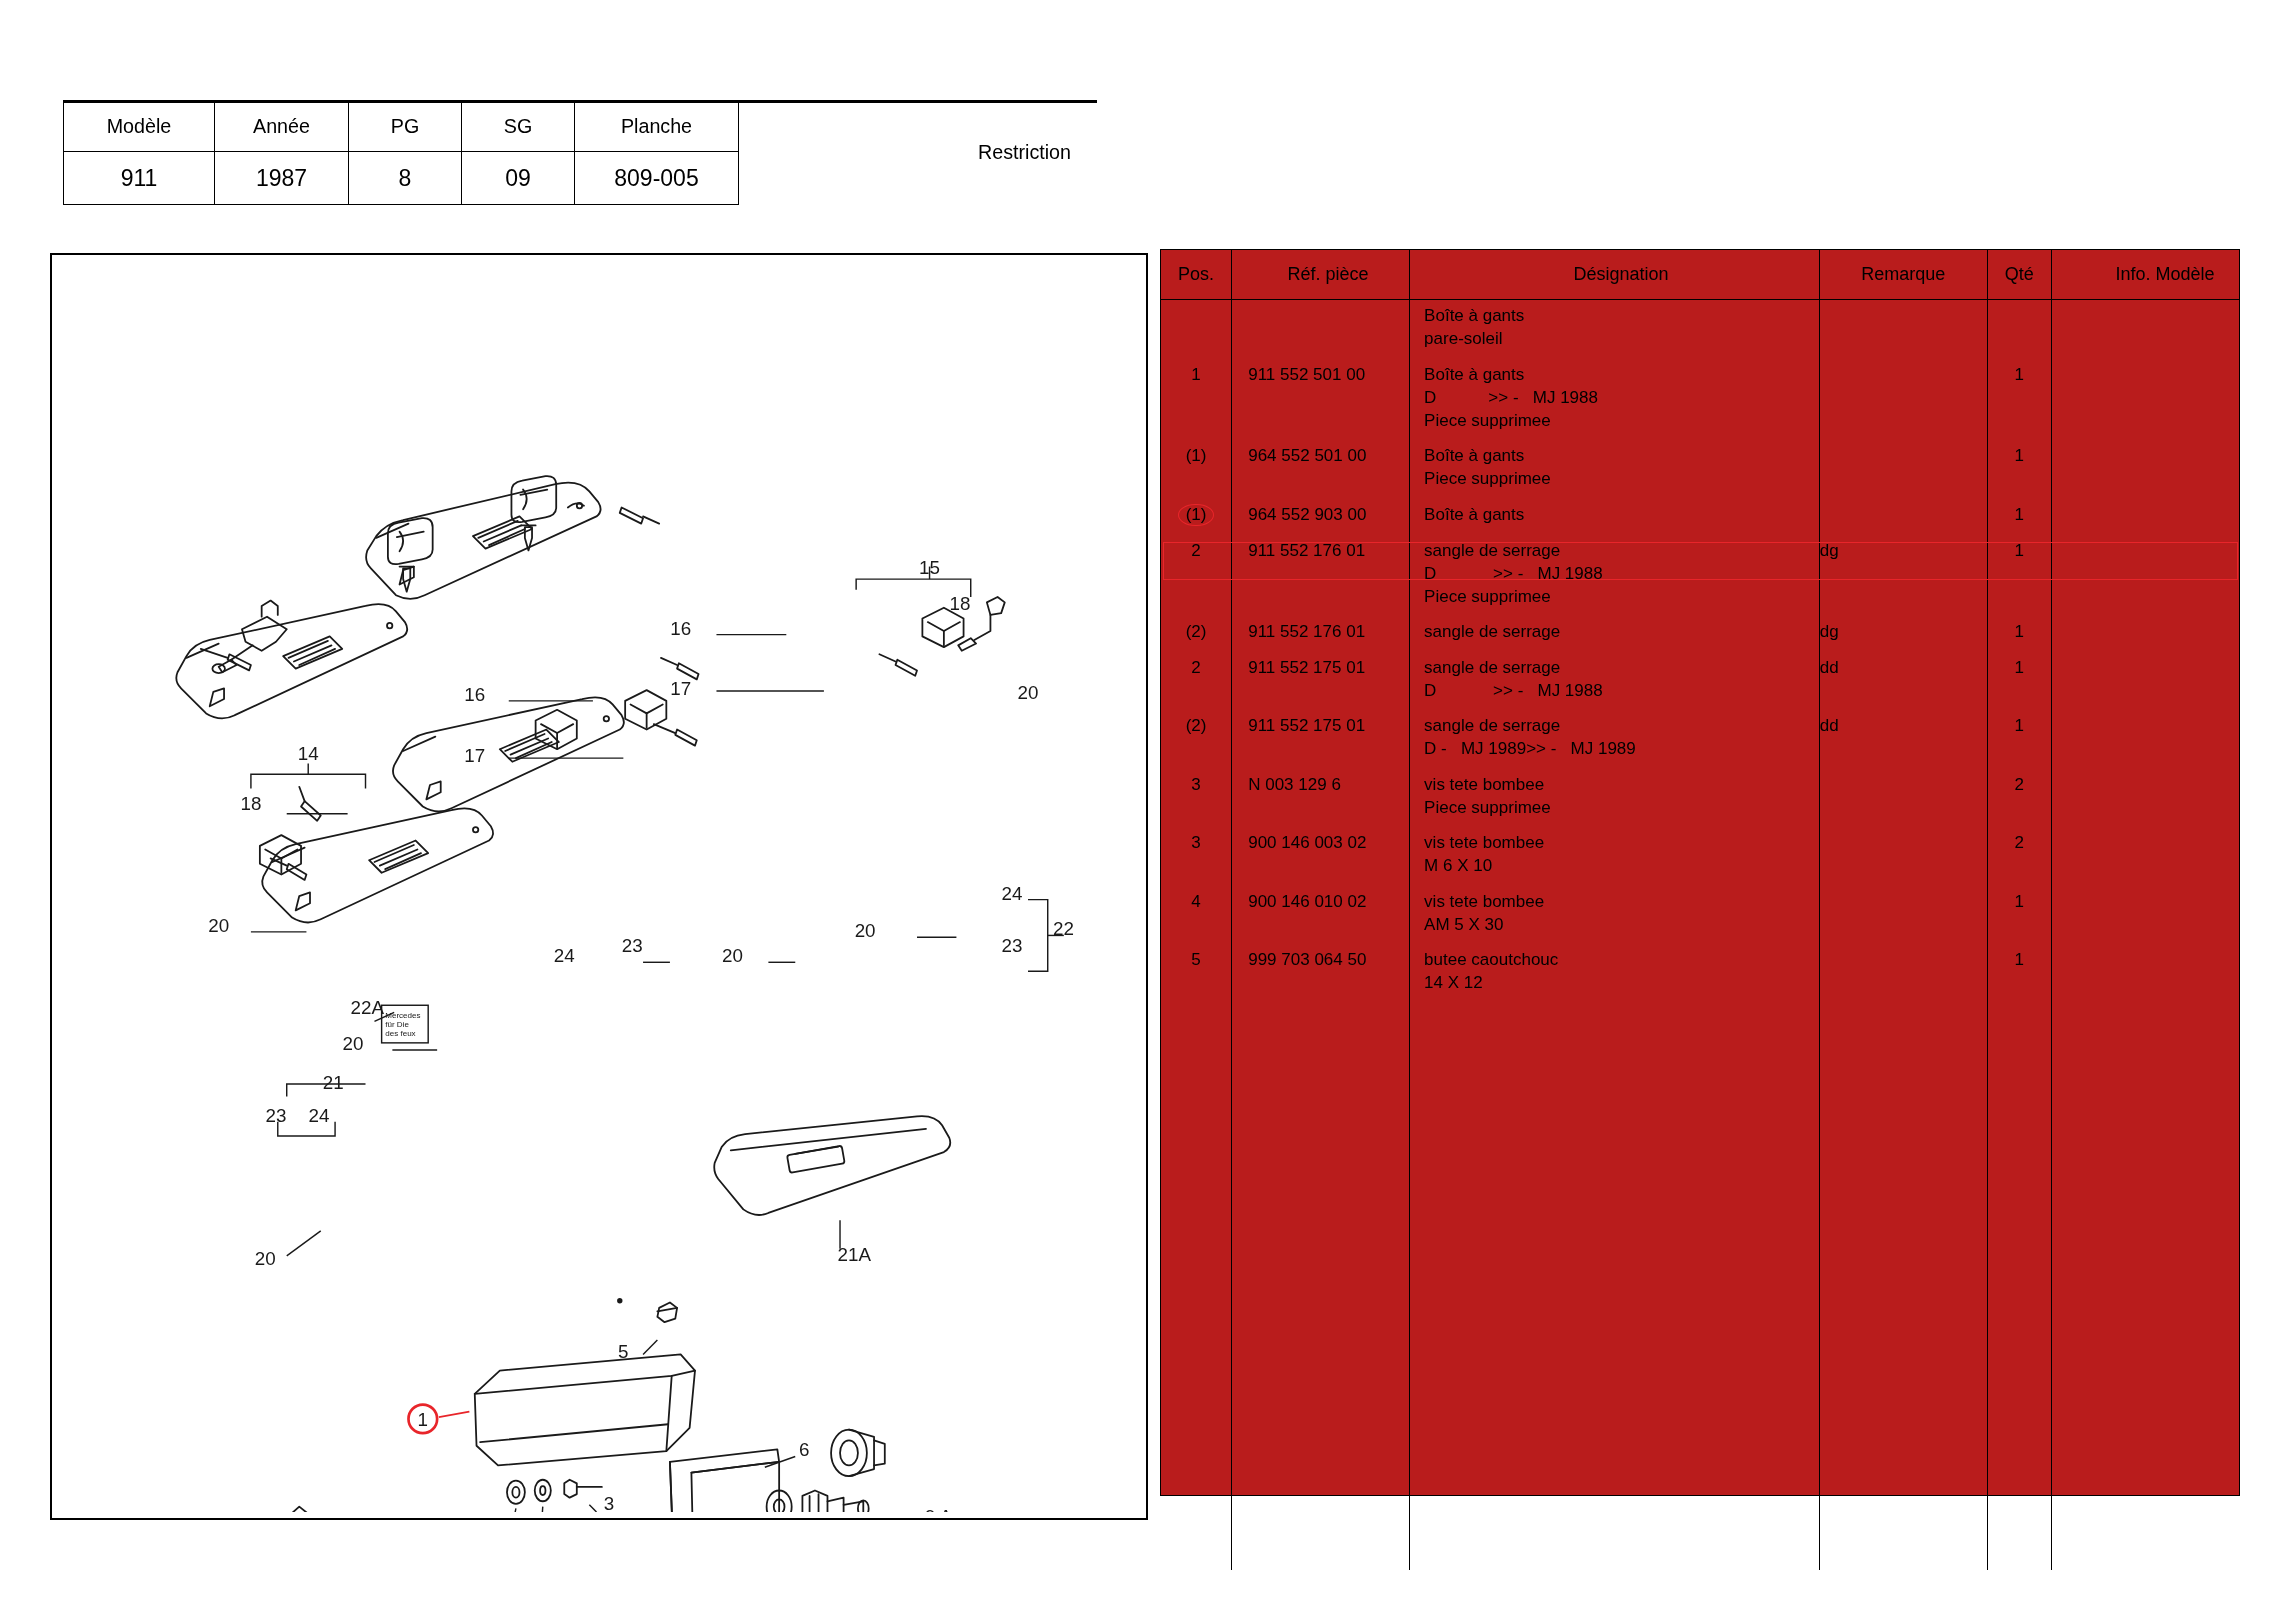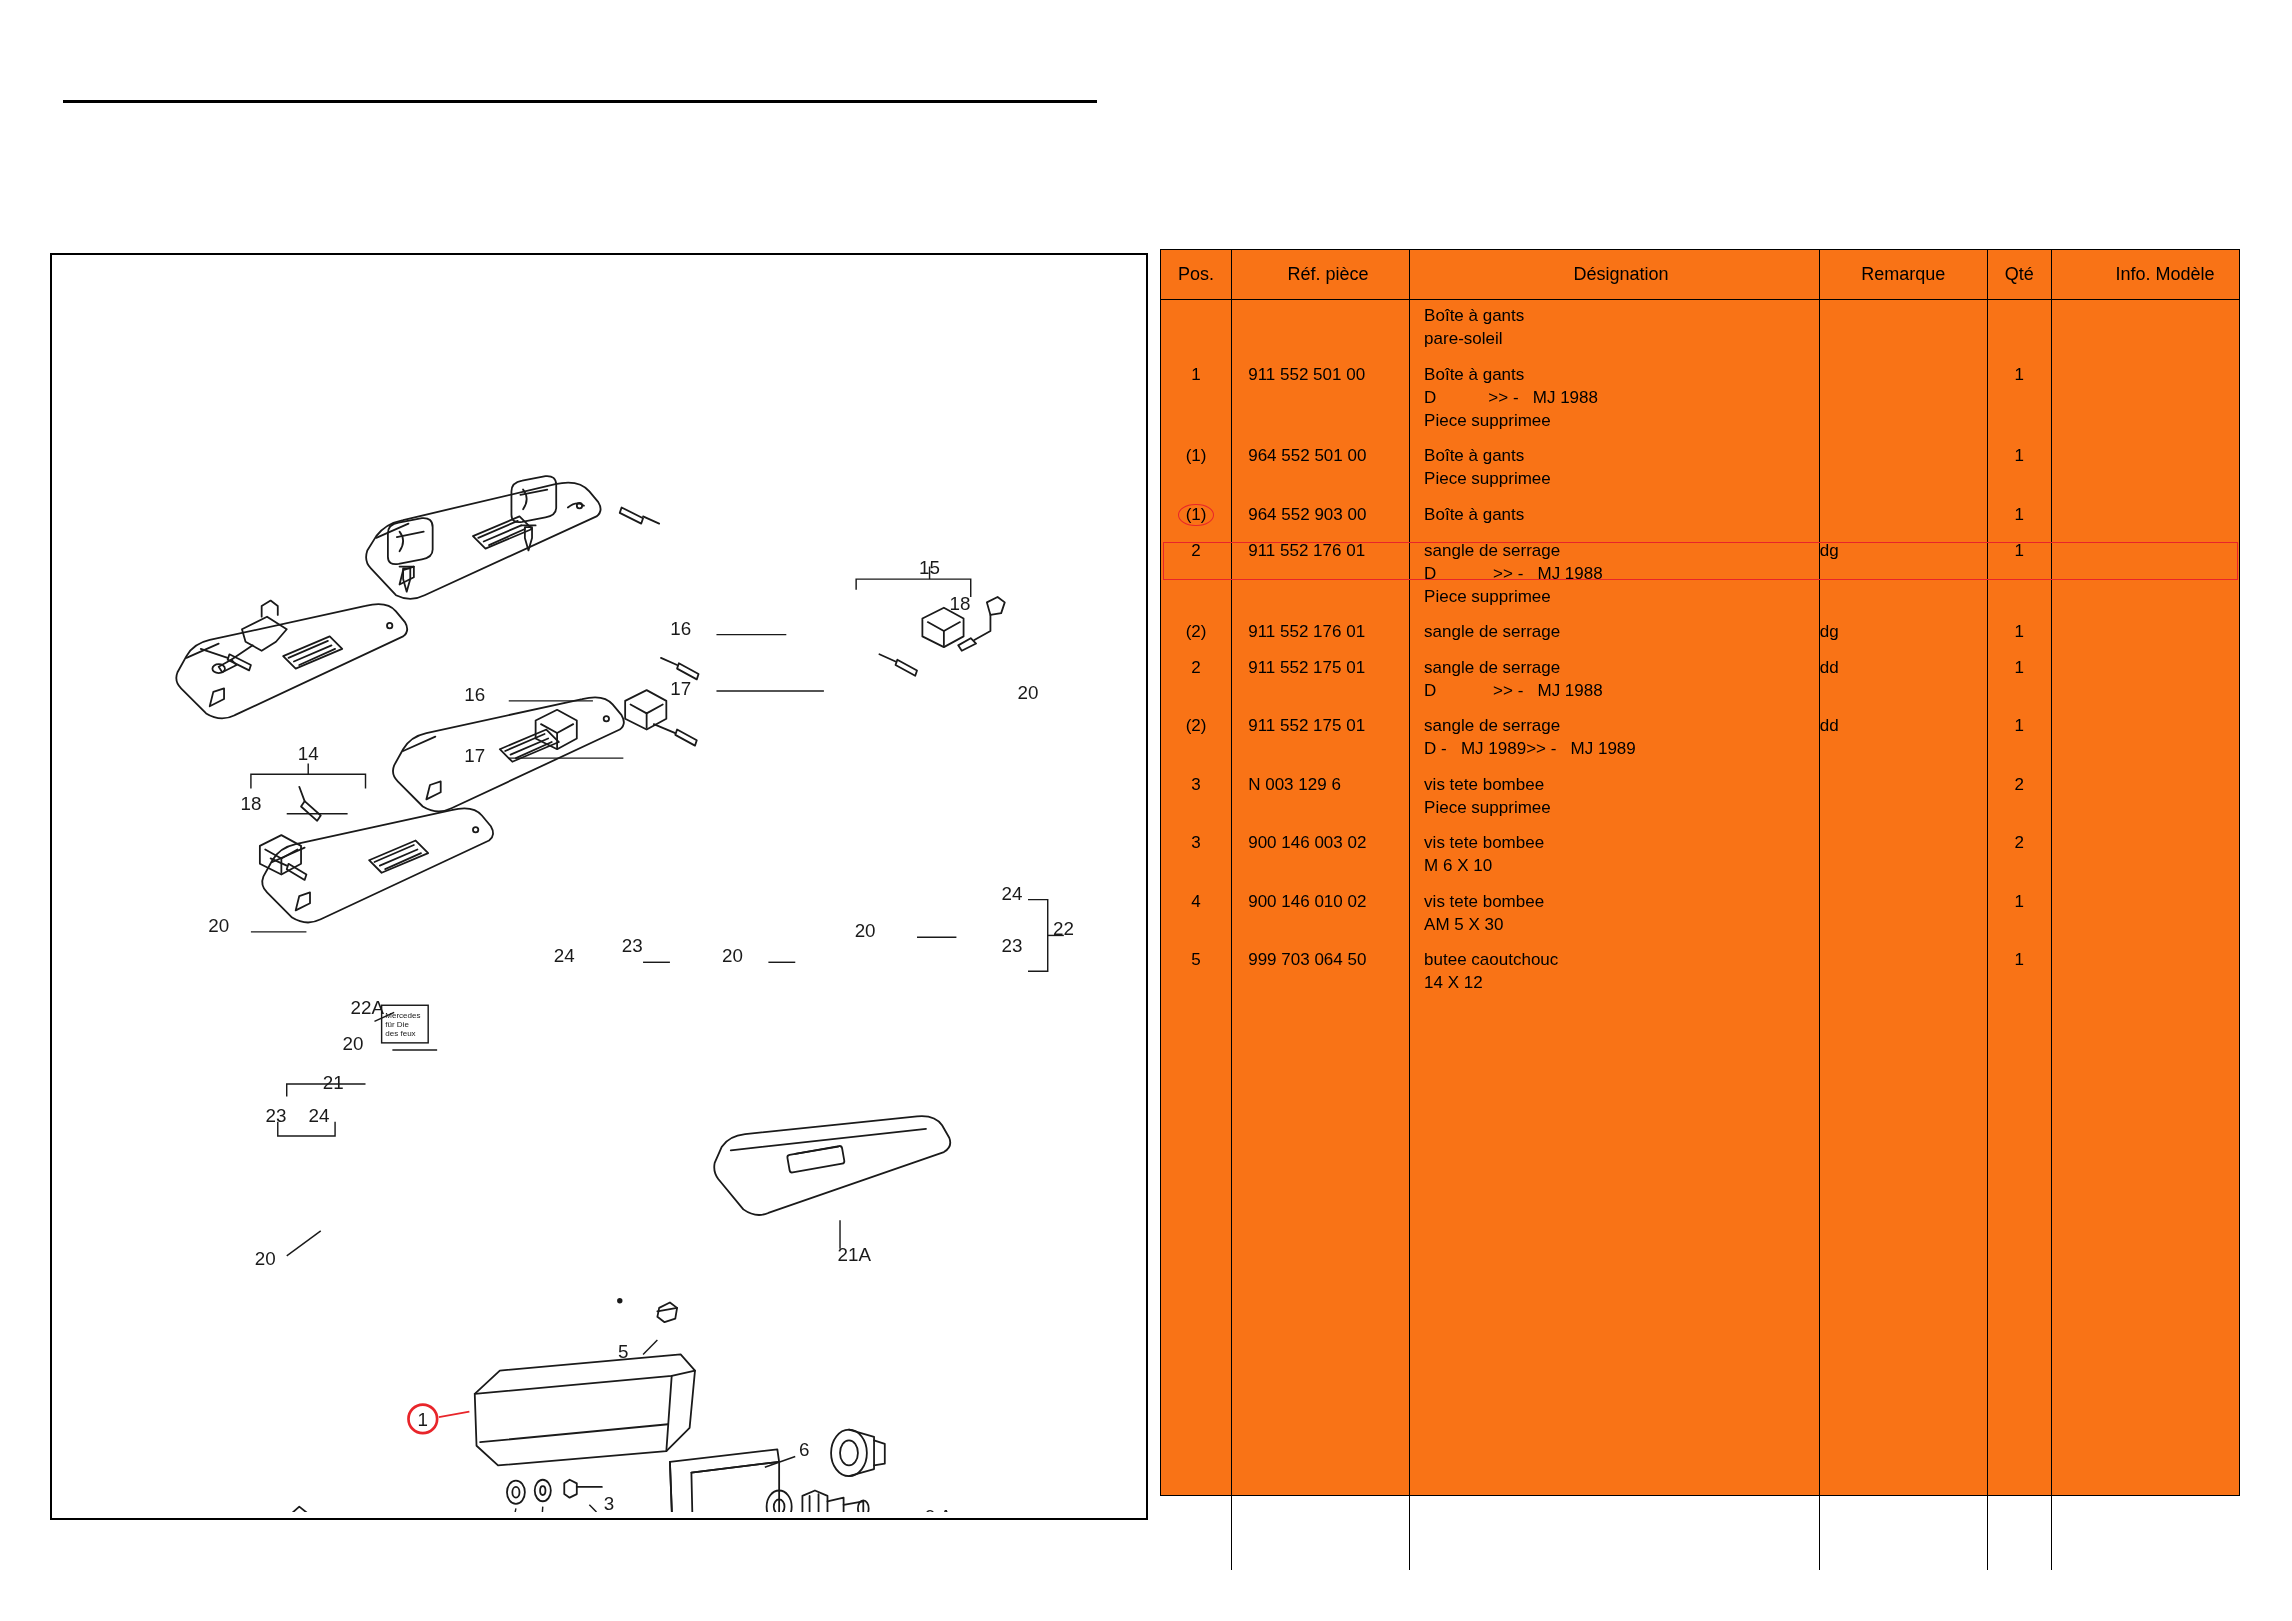--- a/index.html
+++ b/index.html
@@ -65,21 +65,21 @@
   .illus-svg { position: absolute; left: 0; top: 0; }
 
   
   .parts-panel {
     position: absolute;
     left: 1160px;
     top: 249px;
     width: 1078px;
     height: 1245px;
     border: 1.8px solid #000;
-    background: #f97316;
+    background: #b91c1c;
   }
   .parts-table {
     position: absolute;
     left: 0; top: 0;
     width: 1078px;
     border-collapse: collapse;
     font-size: 17px;
   }
   .parts-table th {
     font-weight: normal;
@@ -122,20 +122,39 @@
     padding: 1.8px 6.3px;
     line-height: 1;
   }
 </style>
 </head>
 <body>
 
 <div class="page">
 
   <div class="header-rule"></div>
+  <table class="header-table">
+    <tbody>
+        <tr class="labels">
+      <td class="c-modele">Modèle</td>
+      <td class="c-annee">Année</td>
+      <td class="c-pg">PG</td>
+      <td class="c-sg">SG</td>
+      <td class="c-planche">Planche</td>
+      <td class="c-restr restr-label" rowspan="2">Restriction</td>
+    </tr>
+    <tr class="values">
+      <td class="c-modele">911</td>
+      <td class="c-annee">1987</td>
+      <td class="c-pg">8</td>
+      <td class="c-sg">09</td>
+      <td class="c-planche">809-005</td>
+    </tr>
+  </tbody>
+    </table>
 
   <div class="illus-panel">
     <svg class="illus-svg" width="1089" height="1257" viewBox="0 0 1216 1404">
       <g fill="none" stroke="#1a1a1a" stroke-width="2" stroke-linejoin="round" stroke-linecap="round">
 
         <path d="M352 330 L362 314 Q372 300 392 296 L562 256 Q588 250 600 264 L610 276 Q616 286 608 292 L416 380 Q400 388 384 380 L356 350 Q348 342 352 330 Z"></path>
         <path d="M362 316 L398 300"></path>
         <path d="M576 282 q10 -8 18 -2"></path>
 
         <path d="M470 314 L522 292 L536 306 L484 328 Z"></path>

